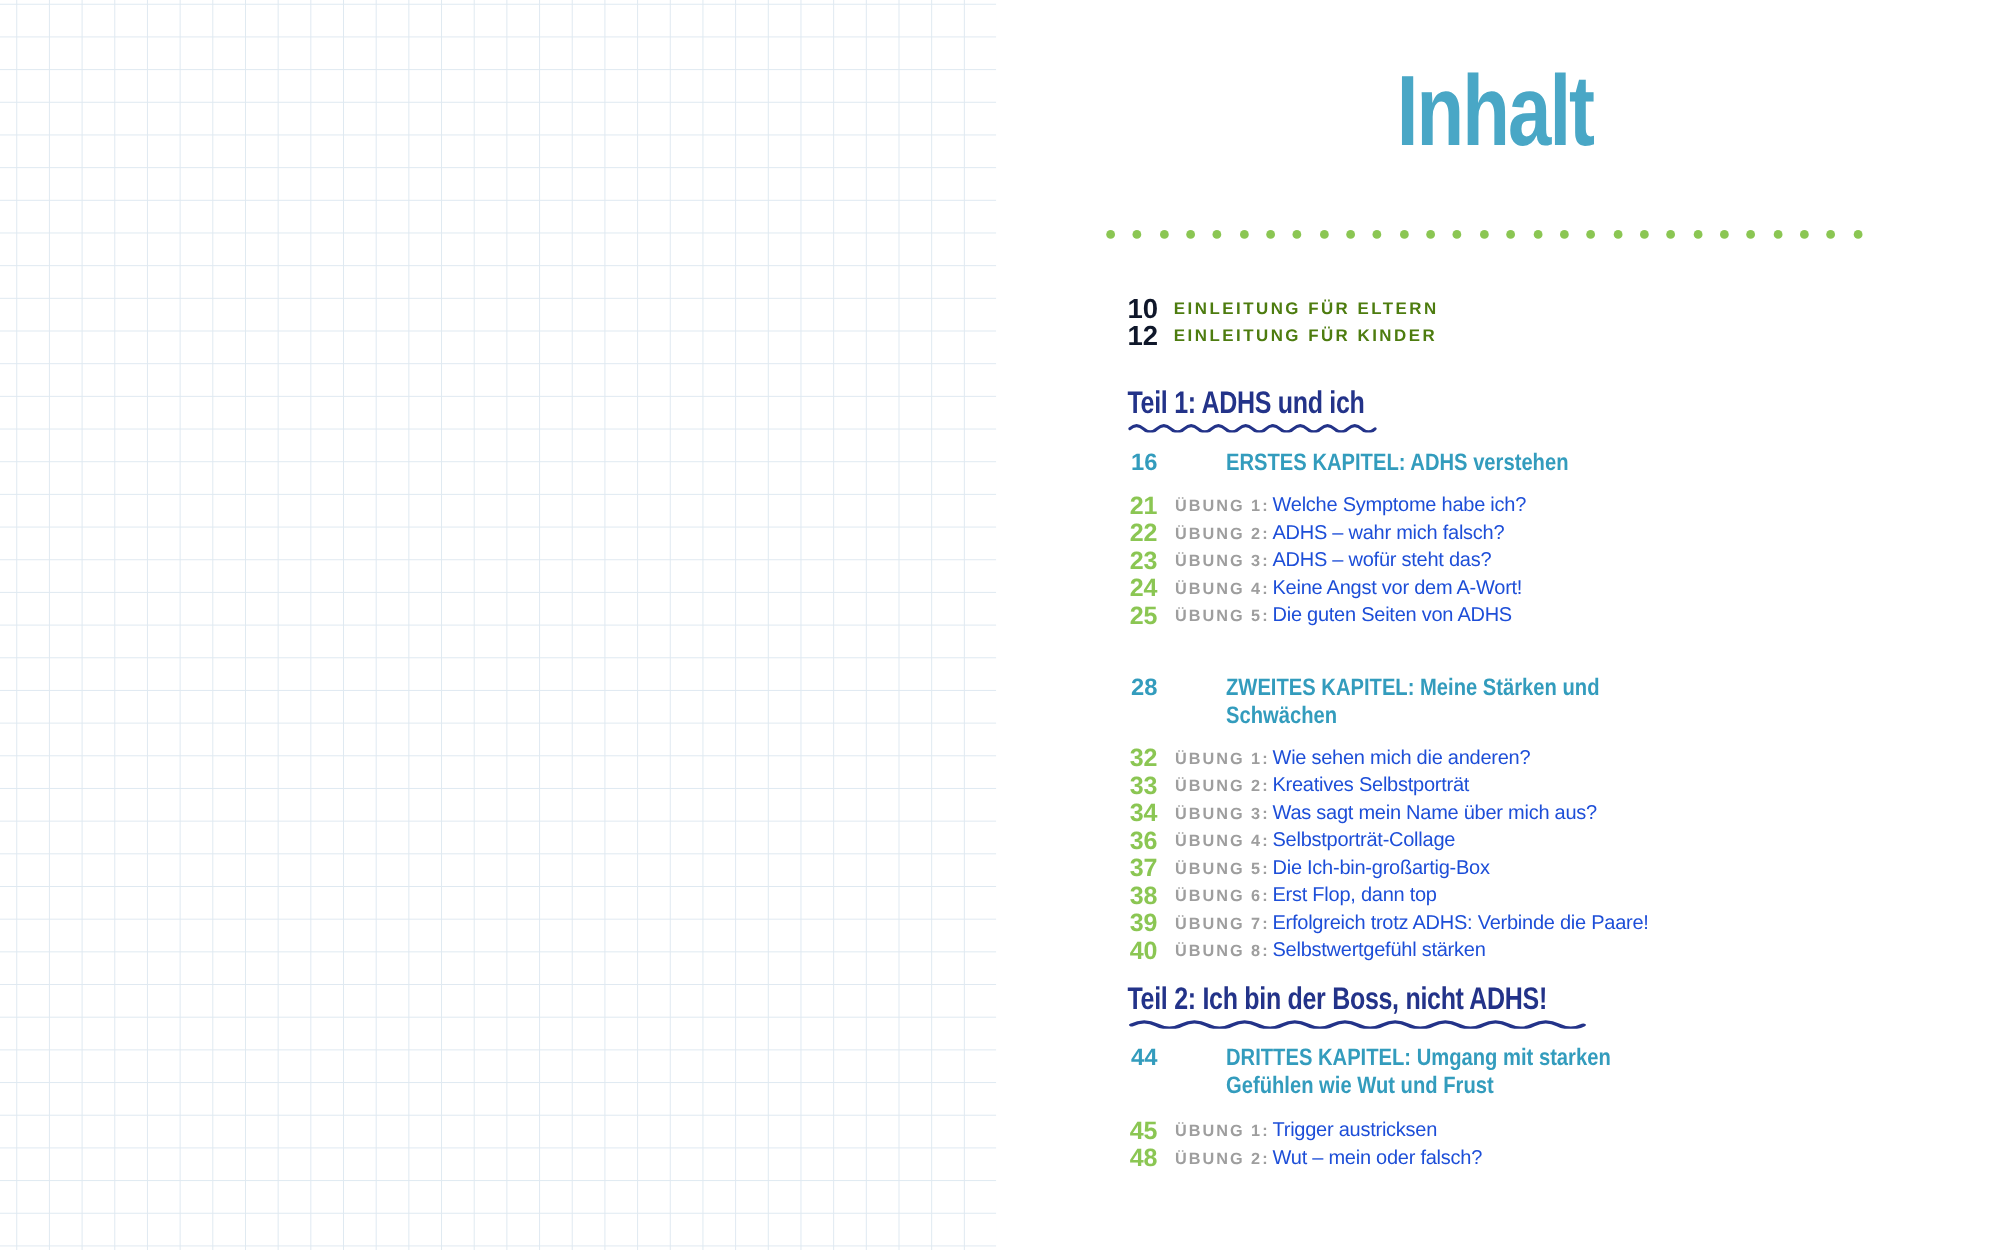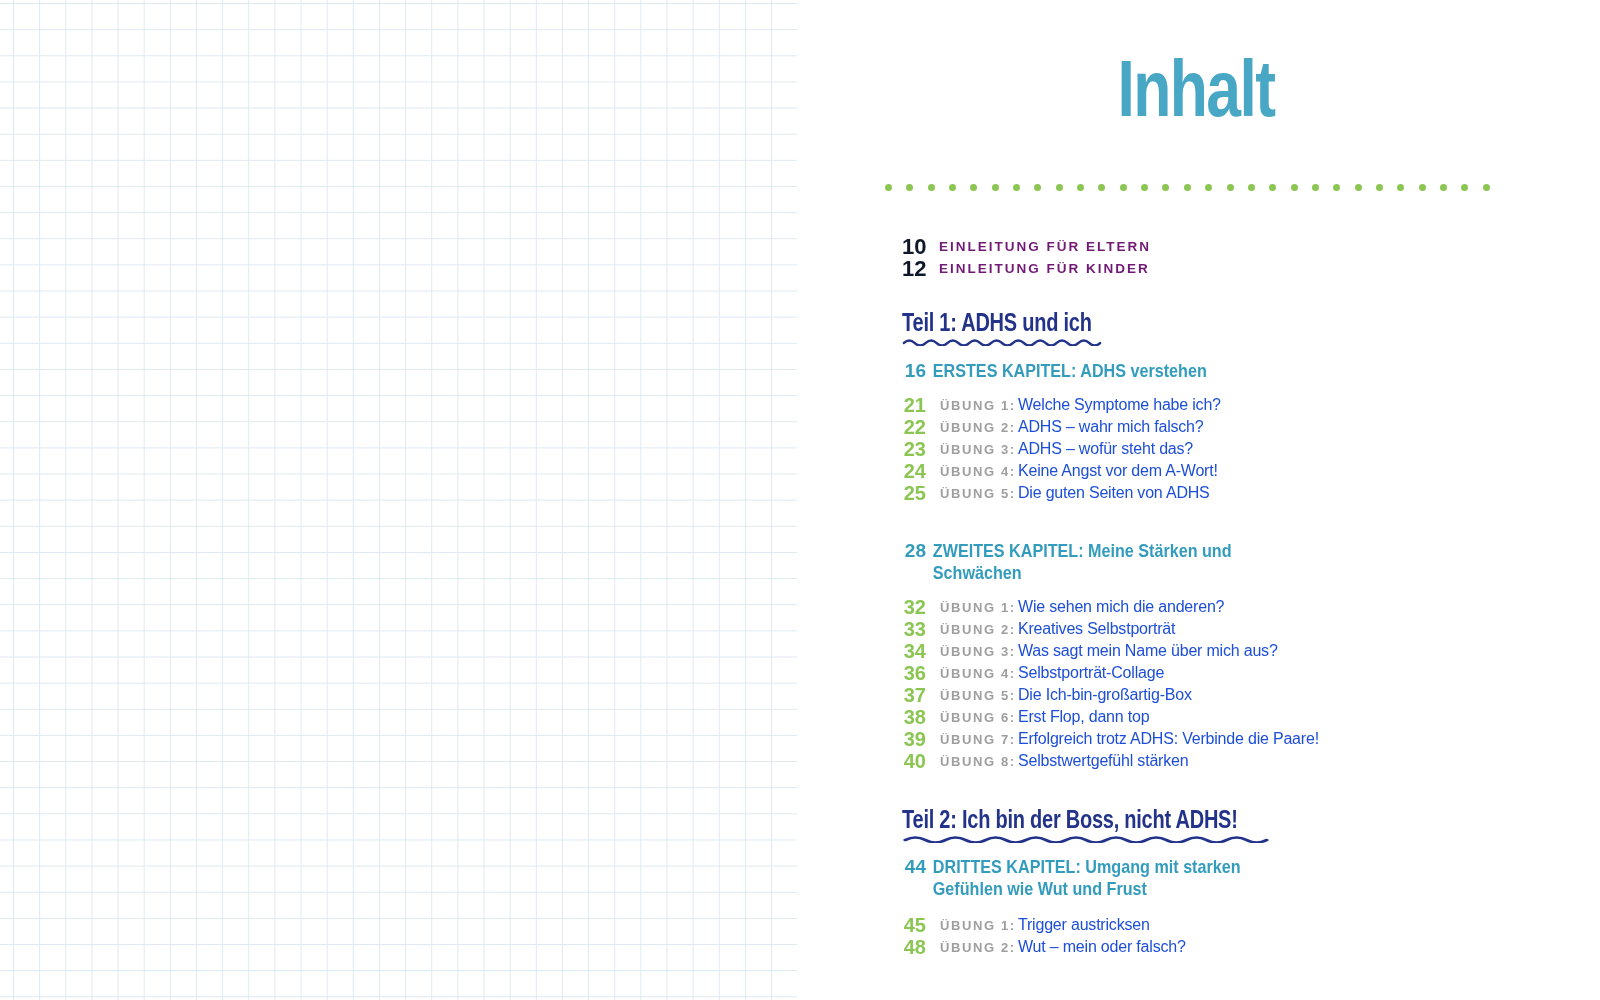--- a/index.html
+++ b/index.html
@@ -45,37 +45,37 @@
   .fm-row, .ch-row, .ex-row { display:grid; grid-template-columns:24px 1fr; }
 
   .num { text-align:right; }
 
   
   .front-matter { margin-top:45px; }
   .fm-row { height:22px; line-height:22px; }
   .fm-num { font-size:22px; font-weight:bold; color:#0f172a; }
   .fm-label {
     padding-left:13px; font-size:13.5px; font-weight:bold;
-    letter-spacing:2px; color:#701a75;
+    letter-spacing:2px; color:#4d7c0f;
   }
 
   
   .part-title {
     display:inline-block;
     font-size:25px; line-height:26px; font-weight:bold;
     letter-spacing:-.3px; color:#233389;
     transform:scaleX(.8); transform-origin:left center;
     white-space:nowrap;
   }
   .part1 { margin-top:29px; }
-  .part2 { margin-top:34px; }
+  .part2 { margin-top:14px; }
   .wave { display:block; margin-top:1px; height:10px; }
 
   
-  .ch-row { margin-top:14px; }
+  .ch-row { margin-top:14px;gap:48px; }
   .ch-row.ch2 { margin-top:36px; }
   .ch-row.ch3 { margin-top:13px; }
   .ch-num { font-size:19px; line-height:22px; font-weight:bold; color:#339cbd; }
   .ch-title {
     padding-left:8px; font-size:19px; line-height:22px; font-weight:bold;
     color:#339cbd; max-width:450px;
     transform:scaleX(.85); transform-origin:left top;
   }
 
   

